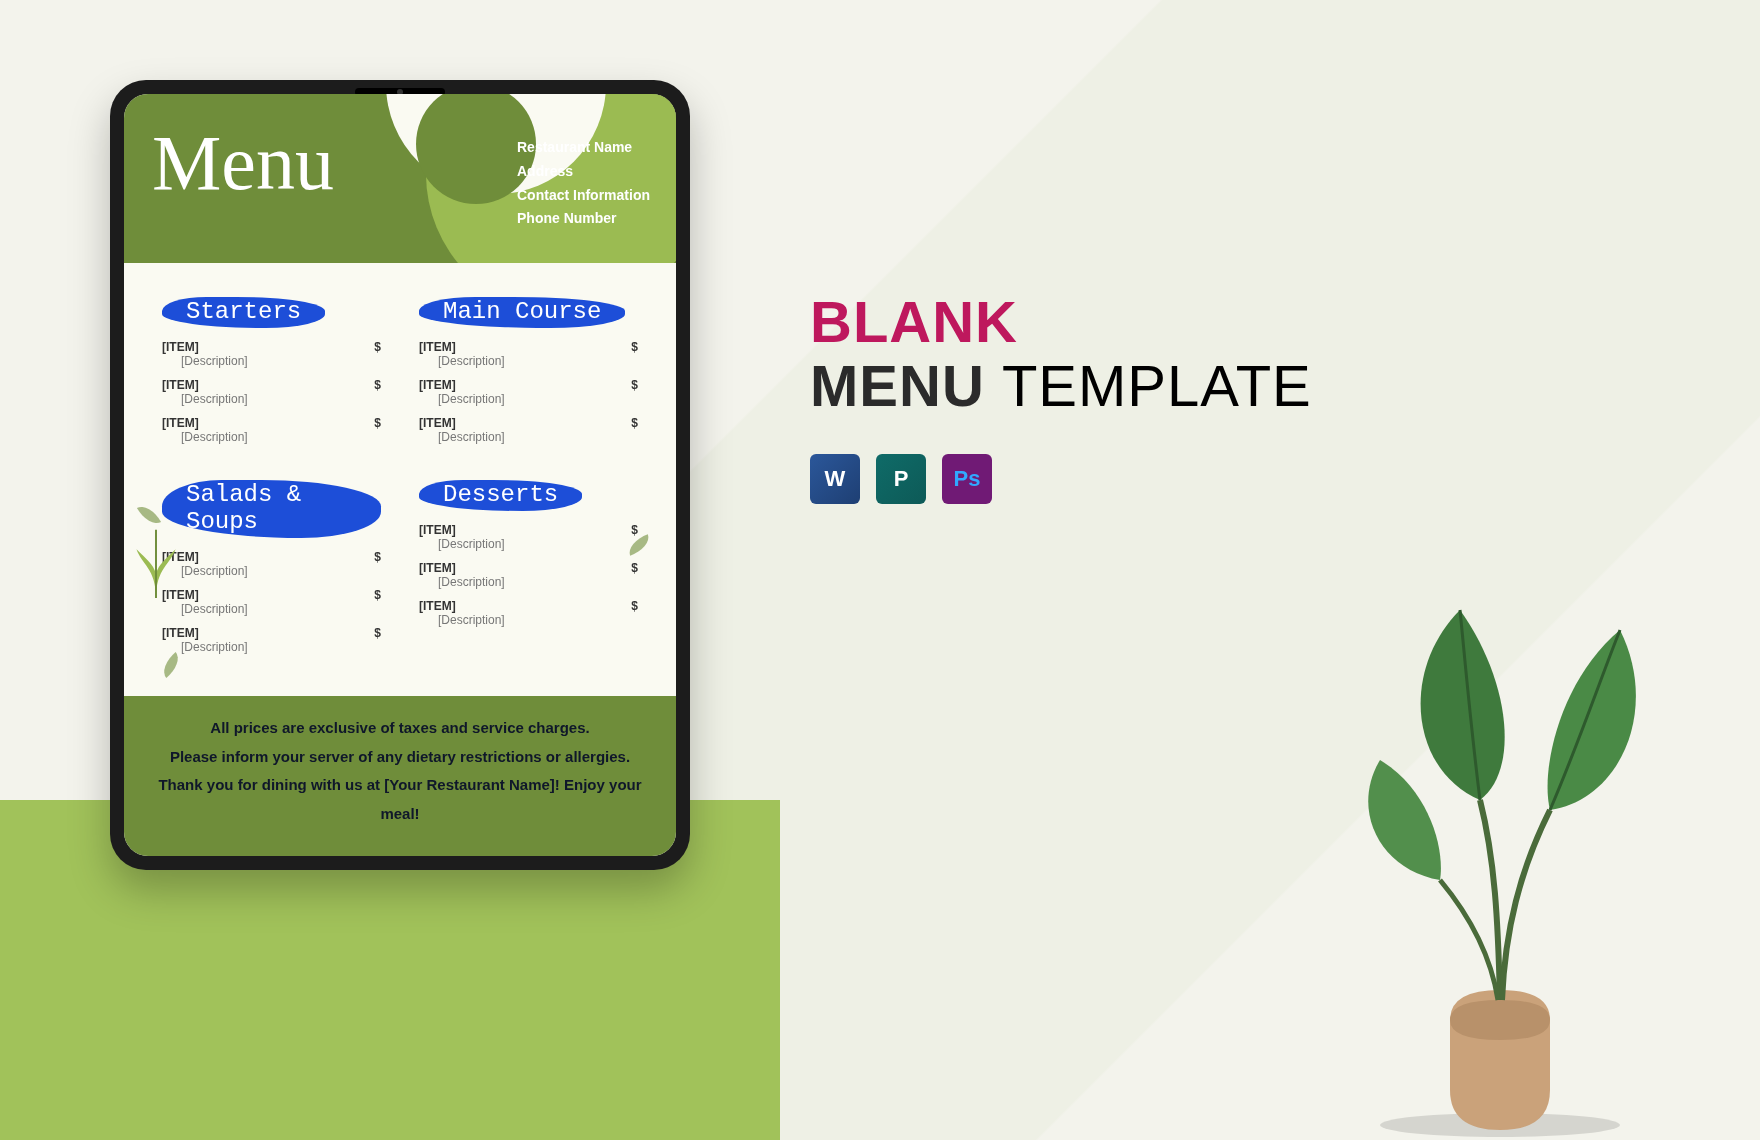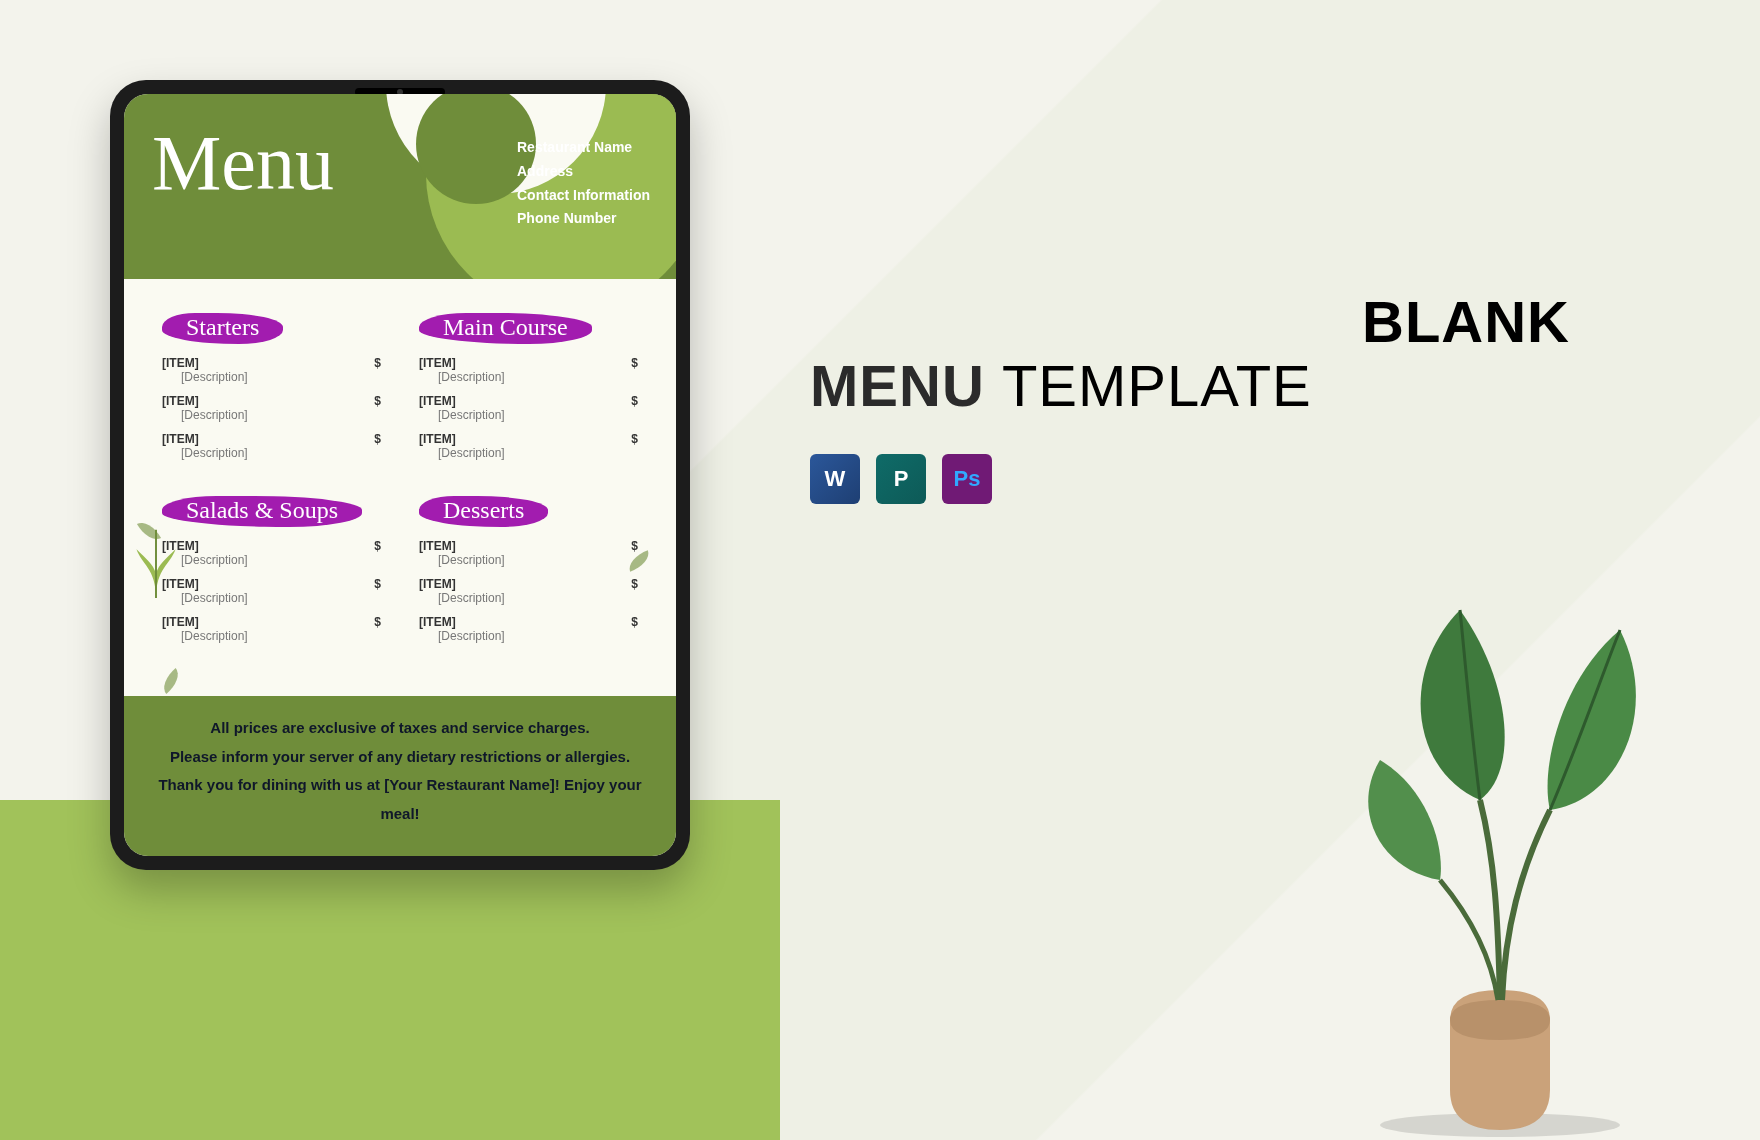--- a/index.html
+++ b/index.html
@@ -86,23 +86,23 @@
     position: relative;
     padding: 34px 38px 10px 38px;
     display: grid;
     grid-template-columns: 1fr 1fr;
     gap: 4px 38px;
     align-content: start;
   }
   .section { margin-bottom: 22px; }
   .sec-title {
     display: inline-block;
-    background: #a21caf;
+    background: #1d4ed8;
     color: #fff;
-    font-family: Liberation Serif, serif;
+    font-family: Liberation Mono, monospace;
     font-size: 24px;
     padding: 1px 24px 3px 24px;
     border-radius: 30% 60% 40% 70% / 50% 50% 50% 50%;
     margin-bottom: 12px;
   }
   .item-row { margin-bottom: 10px; }
   .item-line { display:flex; justify-content:space-between; font-weight:700; font-size:12px; color:#333; }
   .item-desc { font-size:12px; color:#777;padding-left:19px; }
 
   
@@ -129,21 +129,21 @@
 
   
   .right {
     position: absolute;
     left: 810px;
     top: 290px;
     width: 760px;
     z-index: 2;
   }
   .title-line { font-size: 58px; font-weight: 800; letter-spacing: 1px; line-height: 1.1; }
-  .title-line.green { color: #000000; text-align: right; }
+  .title-line.green { color: #be185d; }
   .title-line.mixed .dark { color: #2b2b2b; font-weight: 800; }
   .title-line.mixed .olive { color: #000000; font-weight: 400; }
   .desc { margin-top: 22px; color: #555; font-size: 23.5px; line-height: 1.55; }
   .app-icons { margin-top: 36px; display:flex; gap:16px; }
   .app-icon { width:50px; height:50px; border-radius:6px; display:flex; align-items:center; justify-content:center; color:#fff; font-size:22px; font-weight:700; font-family: "Segoe UI", Arial, sans-serif; }
   .app-icon.word { background:linear-gradient(135deg,#2b579a,#1e3f73); }
   .app-icon.pub  { background:linear-gradient(135deg,#0f6b68,#0d5a57); }
   .app-icon.ps   { background:#701a75; color:#31a8ff; }
 
   

